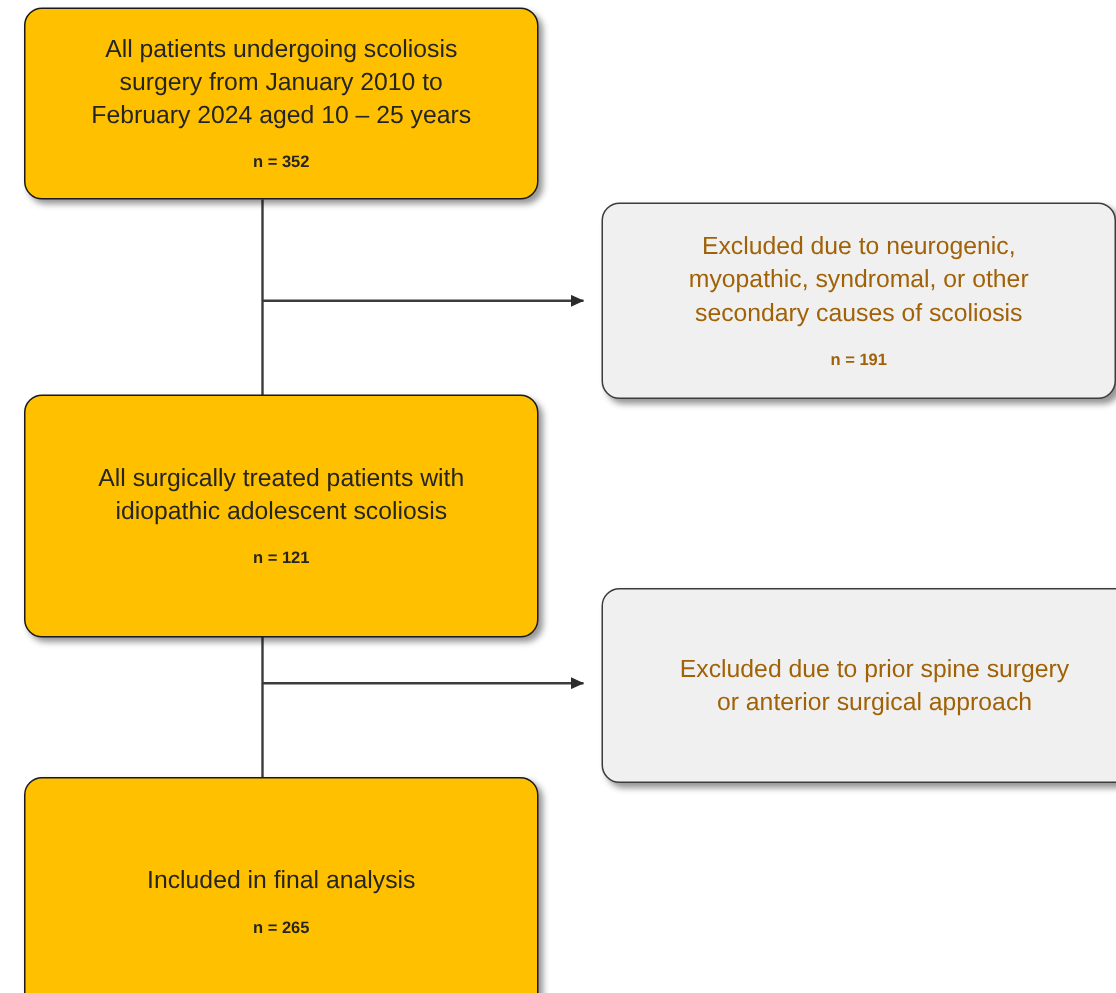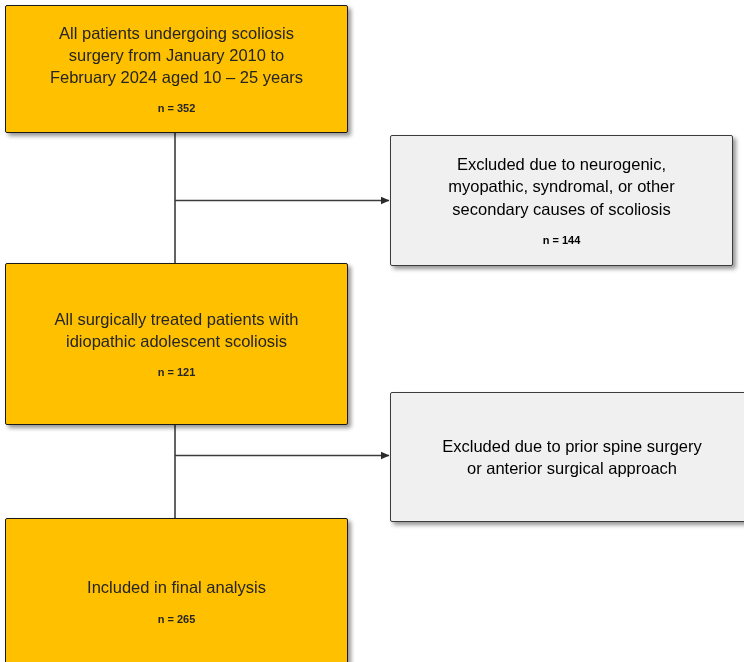--- a/index.html
+++ b/index.html
@@ -32,27 +32,28 @@
     top: 0;
     width: 744px;
     height: 662px;
     z-index: 1;
   }
 
   
   .node {
     position: absolute;
     box-sizing: border-box;
-    border-radius: 2px;
+    border-radius: 12px;
     display: flex;
     flex-direction: column;
     align-items: center;
     justify-content: center;
     text-align: center;
     z-index: 2;
+    margin-left: 11px;
   }
 
   .node .node-body,
   .node .node-count {
     display: block;
     width: 100%;
     color: #252525;
     line-height: 1.35;
   }
 
@@ -78,21 +79,21 @@
 
   
   .node.excluded {
     background: #F0F0F0;
     border: 1.6px solid #3c3c3c;
     box-shadow: 3px 3px 4px rgba(0, 0, 0, 0.42);
   }
 
   .node.excluded .node-body,
   .node.excluded .node-count {
-    color: #000000;
+    color: #a16207;
   }
 </style>
 </head>
 <body>
 
 <div id="flow-canvas">
 
   <svg id="connectors" viewBox="0 0 744 662" xmlns="http://www.w3.org/2000/svg">
     <defs>
       <marker id="arrowhead" markerWidth="9" markerHeight="8" refX="8.5" refY="4" orient="auto" markerUnits="userSpaceOnUse">
@@ -111,21 +112,21 @@
     <span class="node-body">All patients undergoing scoliosis
 surgery from January 2010 to
 February 2024 aged 10 – 25 years</span>
     <span class="node-count">n = 352</span>
   </div>
 
   <div class="node excluded" style="left:390px; top:135px; width:343px; height:131px;">
     <span class="node-body">Excluded due to neurogenic,
 myopathic, syndromal, or other
 secondary causes of scoliosis</span>
-    <span class="node-count">n = 144</span>
+    <span class="node-count">n = 191</span>
   </div>
 
   <div class="node primary" style="left:5px; top:263px; width:343px; height:162px;">
     <span class="node-body">All surgically treated patients with
 idiopathic adolescent scoliosis</span>
     <span class="node-count">n = 121</span>
   </div>
 
   <div class="node excluded" style="left:390px; top:392px; width:364px; height:130px;gap:40px;">
     <span class="node-body">Excluded due to prior spine surgery

